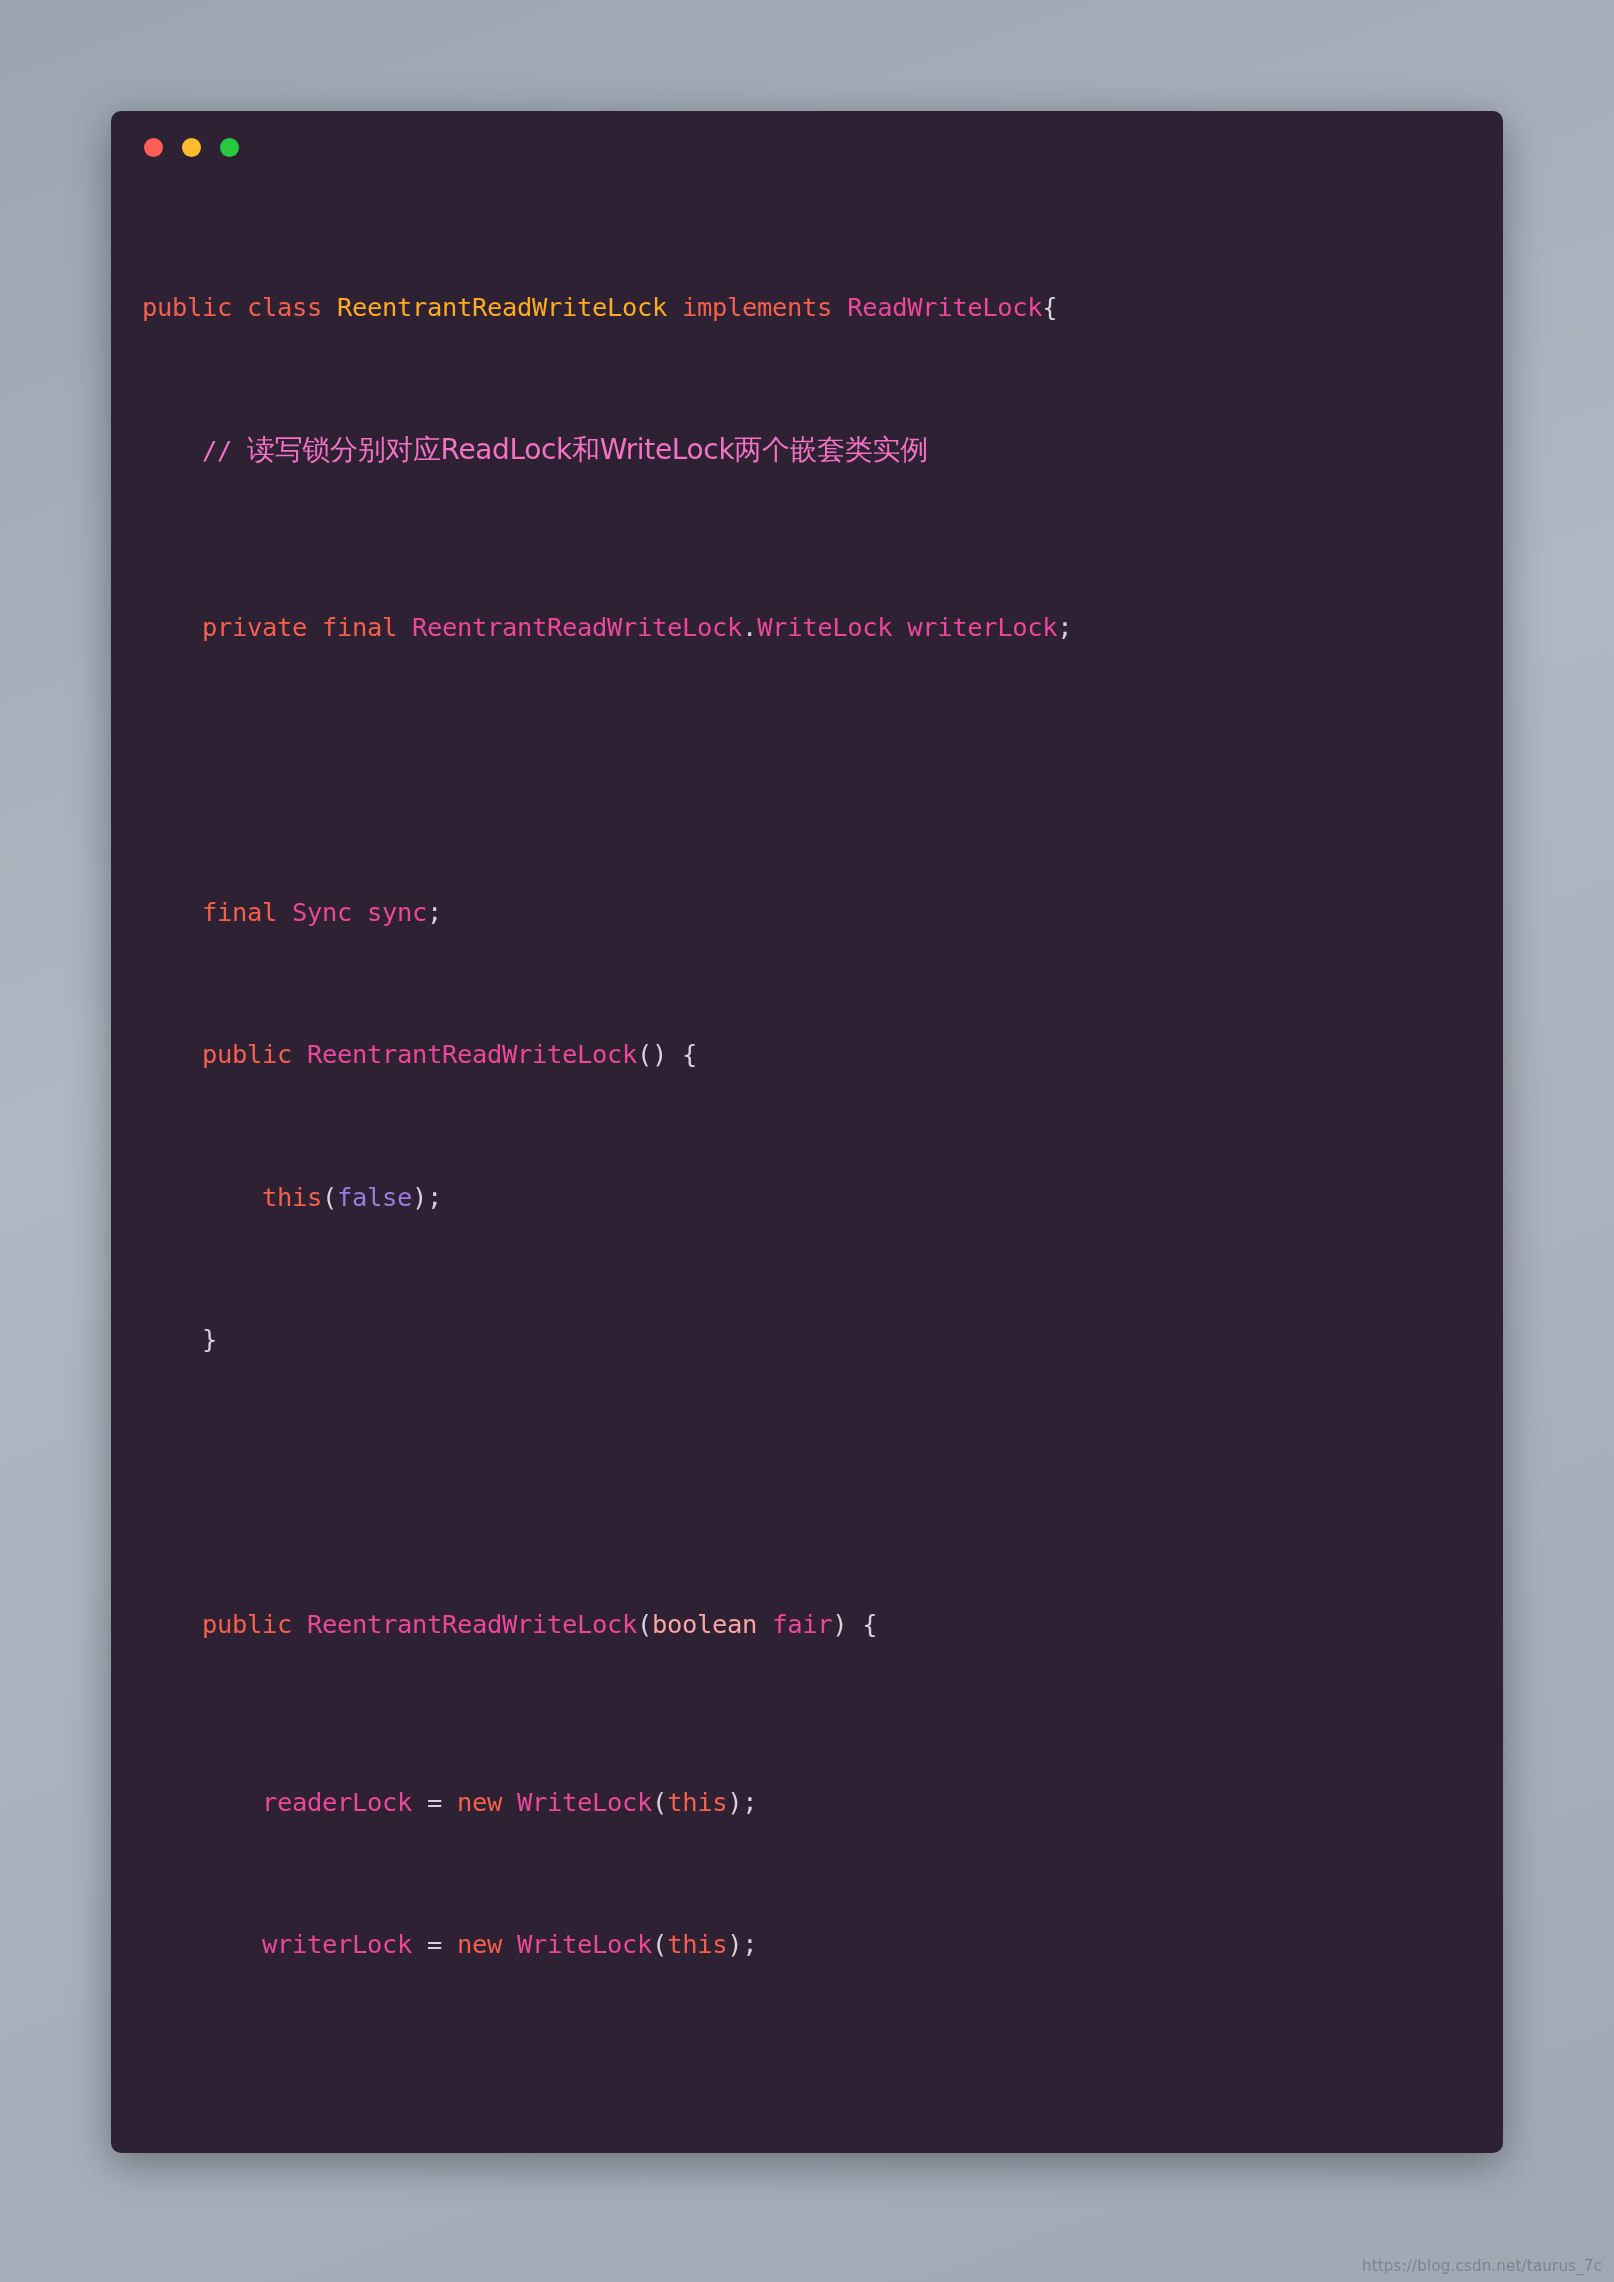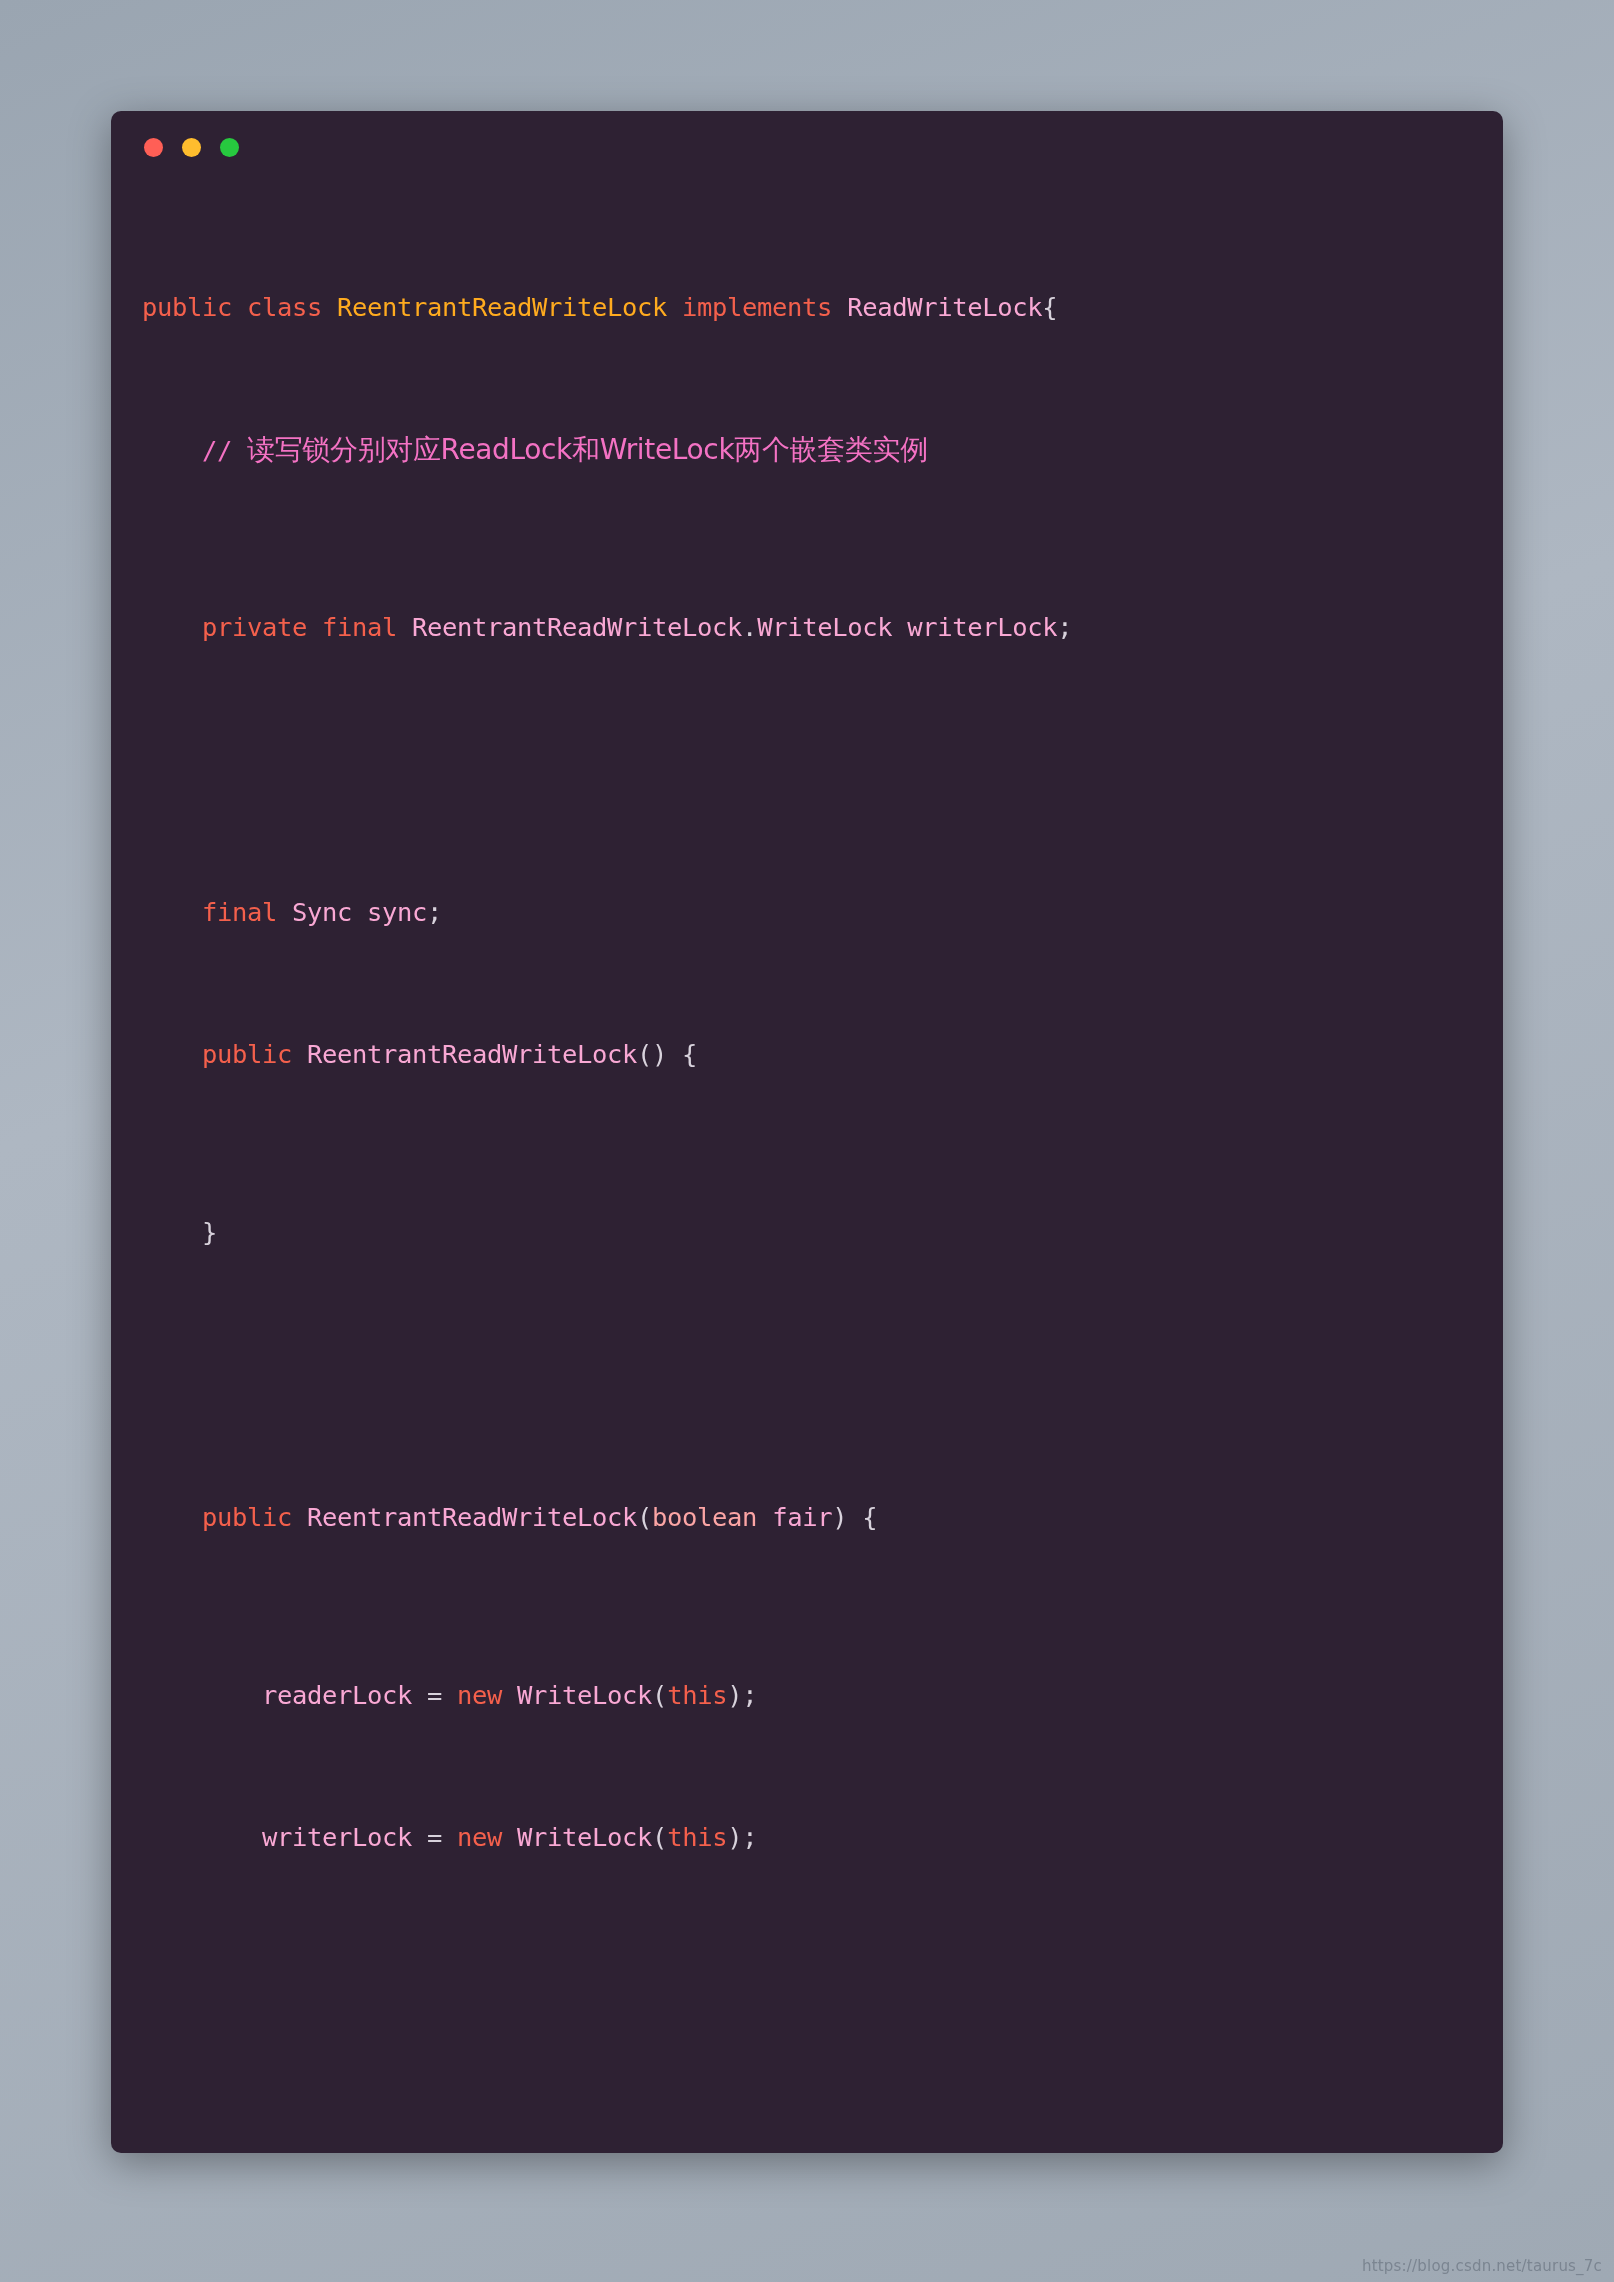--- a/index.html
+++ b/index.html
@@ -56,21 +56,21 @@
   }
   .line {
     height: 35.6px;
     padding-left: 31px;
     white-space: pre;
   }
 
   
   .kw    { color: #f4604c; margin-top: 32px; }  
   .cls   { color: #ffab1f; }  
-  .type  { color: #f9a8d4; }  
+  .type  { color: #ec4899; }  
   .cmt   { color: #f472c4; }  
   .num   { color: #9b7cde; }  
   .plain { color: #d8d2dc; }  
   .prim  { color: #fca5a5; }  
 
   .cmt-cjk { font-family: "DejaVu Sans", sans-serif; font-size: 28px; }
 
   #watermark {
     position: absolute;
     right: 12px;
@@ -100,20 +100,21 @@
 
 
     <div class="line"><span class="kw">    private final </span><span class="type">ReentrantReadWriteLock</span><span class="plain">.</span><span class="type">WriteLock writerLock</span><span class="plain">;</span></div>
 
     <div class="line"> </div>
 
     <div class="line"><span class="kw">    final </span><span class="type">Sync sync</span><span class="plain">;</span></div>
 
     <div class="line"><span class="kw">    public </span><span class="type">ReentrantReadWriteLock</span><span class="plain">() {</span></div>
 
+    <div class="line"><span class="kw">        this</span><span class="plain">(</span><span class="num">false</span><span class="plain">);</span></div>
 
     <div class="line"><span class="plain">    }</span></div>
 
     <div class="line"> </div>
 
     <div class="line"><span class="kw">    public </span><span class="type">ReentrantReadWriteLock</span><span class="plain">(</span><span class="prim">boolean </span><span class="type">fair</span><span class="plain">) {</span></div>
 
 
     <div class="line"><span class="type">        readerLock </span><span class="plain">= </span><span class="kw">new </span><span class="type">WriteLock</span><span class="plain">(</span><span class="kw">this</span><span class="plain">);</span></div>
 

